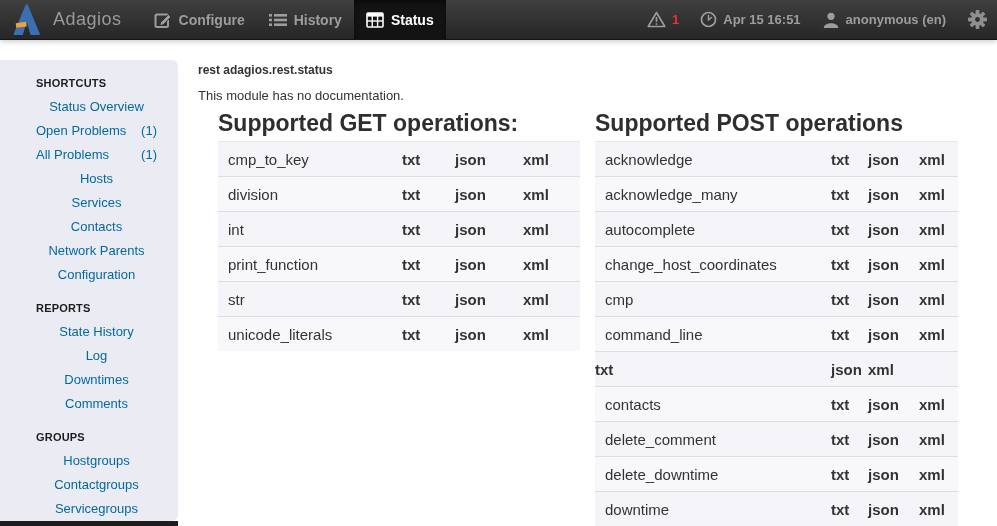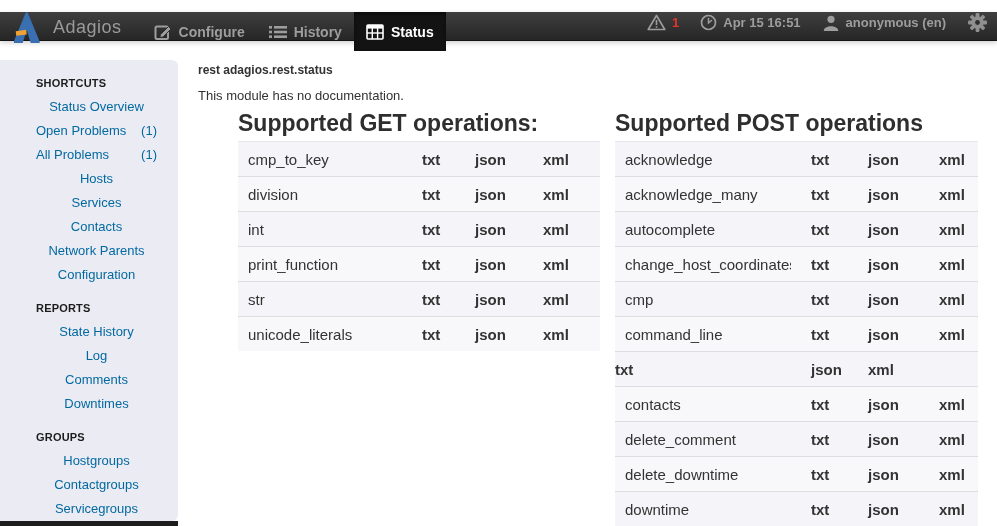--- a/index.html
+++ b/index.html
@@ -1,22 +1,22 @@
 <!DOCTYPE html>
 <html><head>
 <meta charset="utf-8">
 <style>
   * { margin:0; padding:0; box-sizing:border-box; }
   html,body { width:997px; height:526px; overflow:hidden; background:#fff;
     font-family:"Liberation Sans","DejaVu Sans",sans-serif; }
 
   
-  .navbar { position:absolute; left:0; top:12px; width:997px; height:29px;
+  .navbar { position:absolute; left:0; top:0; width:997px; height:40px;
     background:linear-gradient(#3f3f3f,#262626); border-bottom:1px solid #141414;
-    box-shadow:0 2px 5px rgba(0,0,0,.18); display:flex; align-items:flex-start; z-index:10; }
+    box-shadow:0 2px 5px rgba(0,0,0,.18); display:flex; align-items:center; z-index:10; }
   .brand { display:flex; align-items:center; padding-left:13px; }
   .brand-logo { margin-right:13px; display:flex; align-items:center; }
   .brand-text { color:#9a9a9a; font-size:18px; letter-spacing:.5px; }
   .nav-items { display:flex; margin-left:20px; }
   .nav-item { display:flex; align-items:center; gap:7px; padding:0 12px; height:39px;
     font-size:14px; font-weight:bold; color:#9d9d9d; cursor:pointer; }
   .nav-item.active { background:#131313; color:#fff;
     box-shadow:inset 0 2px 5px rgba(0,0,0,.5); }
   .nav-icon { display:flex; align-items:center; }
   .nav-right { margin-left:auto; display:flex; align-items:center; gap:21px; padding-right:9px; }
@@ -34,32 +34,32 @@
   .sb-item { display:flex; line-height:24px; font-size:13px; color:#0369a1;
     padding:0 21px 0 36px; cursor:pointer;justify-content:center; }
   .sb-count { margin-left:auto; }
   .footer-bar { position:absolute; left:0; top:521px; width:178px; height:5px; background:#1d1d1d; }
 
   
   .page-title { position:absolute; left:198px; top:63px; font-size:12px; font-weight:bold;
     color:#333; }
   .page-subtitle { position:absolute; left:198px; top:88px; font-size:13px; color:#333; }
 
-  .op-col { position:absolute; top:109px;margin-left:20px; }
+  .op-col { position:absolute; top:109px; }
   .op-col.get { left:218px; width:362px; }
   .op-col.post { left:595px; width:363px; }
   .op-heading { font-size:23px; font-weight:bold; color:#2e2e2e; line-height:29px;
     margin-bottom:3px; white-space:nowrap; }
   .op-table { width:100%; }
   .op-row { display:grid; height:35px; align-items:center;
     background:#f8f8fb; border-top:1px solid #dcdce2; font-size:15px; color:#333; }
   .op-row:first-child { border-top:1px solid #e7e7ed; }
   .op-row:nth-child(odd) { background:#f5f5f9; }
   .get .op-row { grid-template-columns:1fr 53px 68px 57px; }
-  .post .op-row { grid-template-columns:1fr 37px 51px 39px;gap:20px; }
+  .post .op-row { grid-template-columns:1fr 37px 51px 39px; }
   .op-name { padding-left:10px; overflow:hidden; white-space:nowrap; }
   .fmt-link { font-weight:bold; color:#333; cursor:pointer; text-decoration:none; }
 </style>
 </head>
 <body>
 
 <nav class="navbar">
   <div class="brand">
     <span class="brand-logo">
       <svg width="27" height="31" viewBox="0 0 27 31">
@@ -188,24 +188,24 @@
     </div>
     <div class="sb-section">
       <div class="sb-header">REPORTS</div>
       <div class="sb-item">
         <span>State History</span>
       </div>
       <div class="sb-item">
         <span>Log</span>
       </div>
       <div class="sb-item">
+        <span>Downtimes</span>
+      </div>
+      <div class="sb-item">
         <span>Comments</span>
-      </div>
-      <div class="sb-item">
-        <span>Downtimes</span>
       </div>
     </div>
     <div class="sb-section">
       <div class="sb-header">GROUPS</div>
       <div class="sb-item">
         <span>Hostgroups</span>
       </div>
       <div class="sb-item">
         <span>Contactgroups</span>
       </div>

